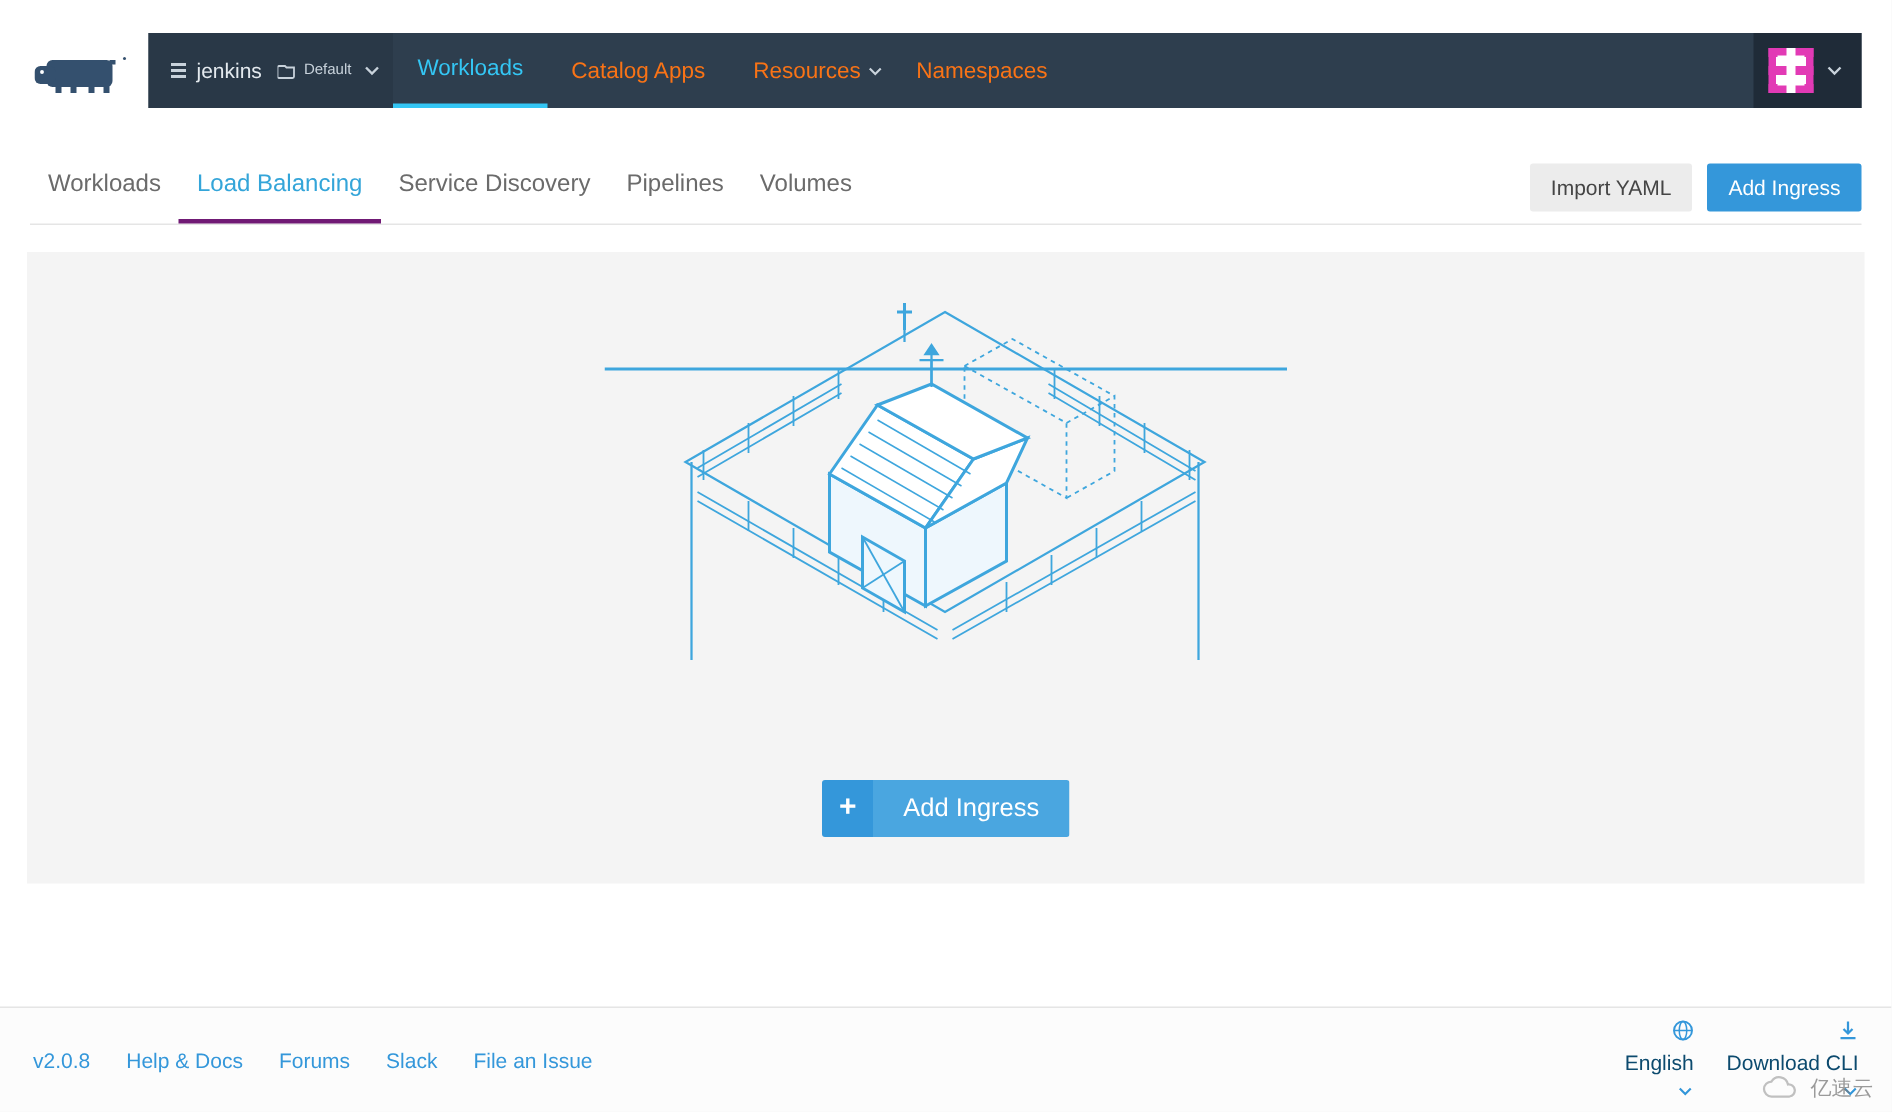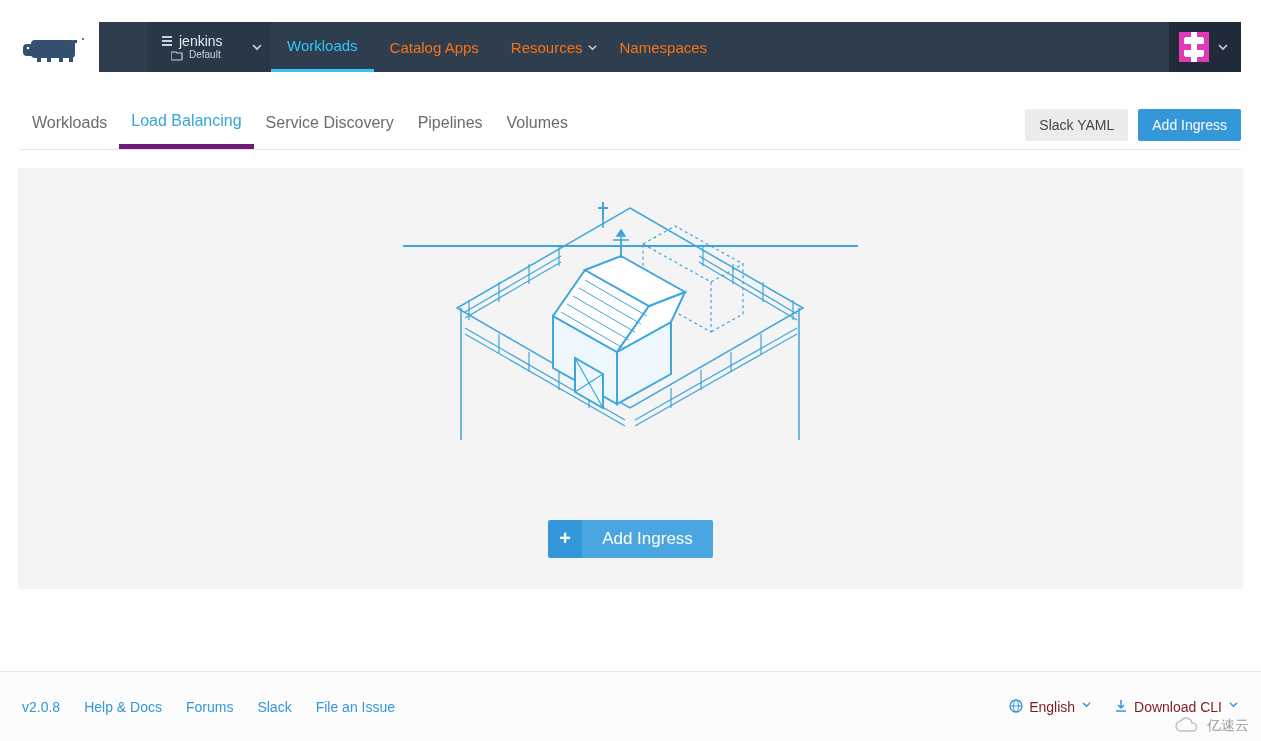--- a/index.html
+++ b/index.html
@@ -25,26 +25,25 @@
     z-index: 10;
   }
   .logo-area {
     position: absolute;
     top: 22px; left: 16px;
     width: 80px; height: 50px;
     display:flex; align-items:center; justify-content:center;
     z-index: 11;
   }
   .project-switch {
-    display: flex; flex-direction: column; justify-content:center;
+    display: flex; flex-direction: row; justify-content:center;
     padding: 0 28px 0 14px;
     position: relative;
     background: #293847;
     min-width: 124px;
-    margin-left: 48px;
   }
   .project-switch .line1, .project-switch .line2 { display:flex; align-items:center; gap:6px; line-height:1.2; }
   .project-switch .line1 { font-size: 14px; color:#e4eaef; }
   .project-switch .line2 { font-size: 10px; color:#c8d2db; margin-left:10px; }
   .project-switch .chev {
     position:absolute; right:8px; top:50%; transform:translateY(-50%);
     color:#c8d2db;
   }
   .topnav { display:flex; align-items:stretch; }
   .topnav a {
@@ -93,21 +92,21 @@
   .subtabs { display:flex; gap: 0; align-items:flex-end; height:100%;}
   .subtabs a {
     padding: 14px 12px;
     font-size: 16px;
     color:#6b6b6b;
     cursor:pointer;
     border-bottom: 3px solid transparent;
   }
   .subtabs a.active {
     color:#34a5d9;
-    border-bottom: 5px solid #701a75;
+    border-bottom: 3px solid #701a75;
   }
   .subtabs-actions { margin-left:auto; display:flex; gap:10px; align-items:center;}
   .btn {
     font-size: 14px;
     padding: 8px 14px;
     border-radius: 2px;
     cursor:pointer;
     border:none;
   }
   .btn-light { background:#ececec; color:#454545; }
@@ -152,21 +151,21 @@
     background:#fcfcfc;
     display:flex;
     align-items:center;
     padding: 0 22px;
     font-size:14px;
     color:#3497da;
   }
   .footer .links { display:flex; gap:24px; }
   .footer .links a { color:#3497da; cursor:pointer; }
   .footer .right { margin-left:auto; display:flex; gap:22px; align-items:center;}
-  .footer .right a { display:flex; align-items:flex-start; gap:6px; cursor:pointer; color:#7f1d1d;}
+  .footer .right a { display:flex; align-items:flex-end; gap:6px; cursor:pointer; color:#0c4a6e;flex-direction:column;}
 
   .watermark {
     position:absolute;
     right:12px; bottom:6px;
     font-size:14px;
     color:#7a7a7a;
     opacity:0.75;
     display:flex; align-items:center; gap:7px;
   }
   .watermark svg { opacity:0.7; }
@@ -259,21 +258,21 @@
 
 <div class="subtabs-wrap">
   <div class="subtabs">
     <a><span>Workloads</span></a>
     <a class="active"><span>Load Balancing</span></a>
     <a><span>Service Discovery</span></a>
     <a><span>Pipelines</span></a>
     <a><span>Volumes</span></a>
   </div>
   <div class="subtabs-actions">
-    <button class="btn btn-light">Slack YAML</button>
+    <button class="btn btn-light">Import YAML</button>
     <button class="btn btn-primary">Add Ingress</button>
   </div>
 </div>
 
 <div class="panel">
   <div class="illust">
     <svg width="455" height="260" viewBox="0 0 455 260">
       <g stroke="#3ea6dd" fill="none" stroke-width="2">
 
         <line x1="0" y1="46" x2="455" y2="46"></line>

